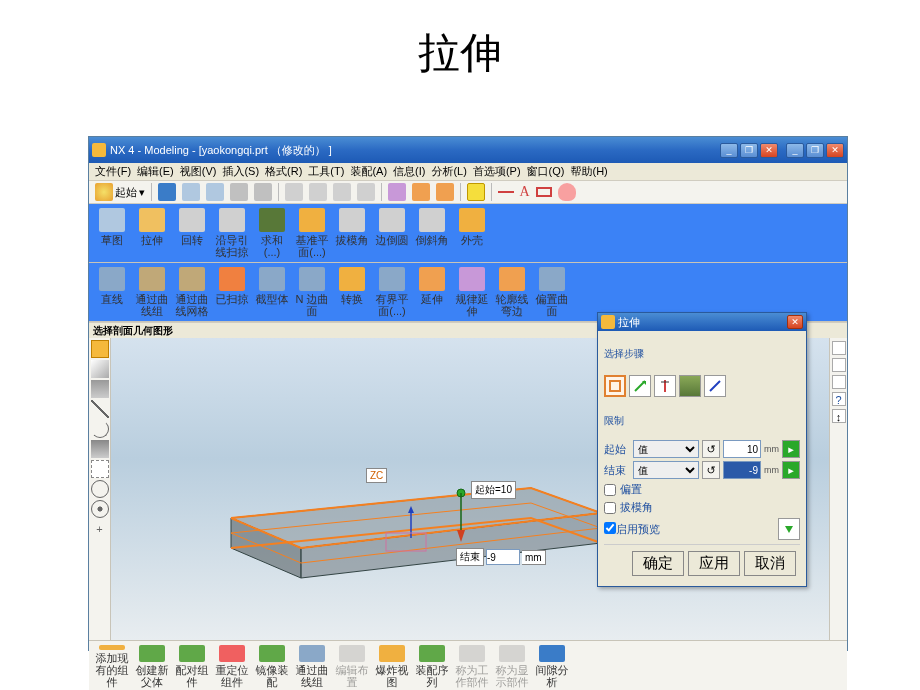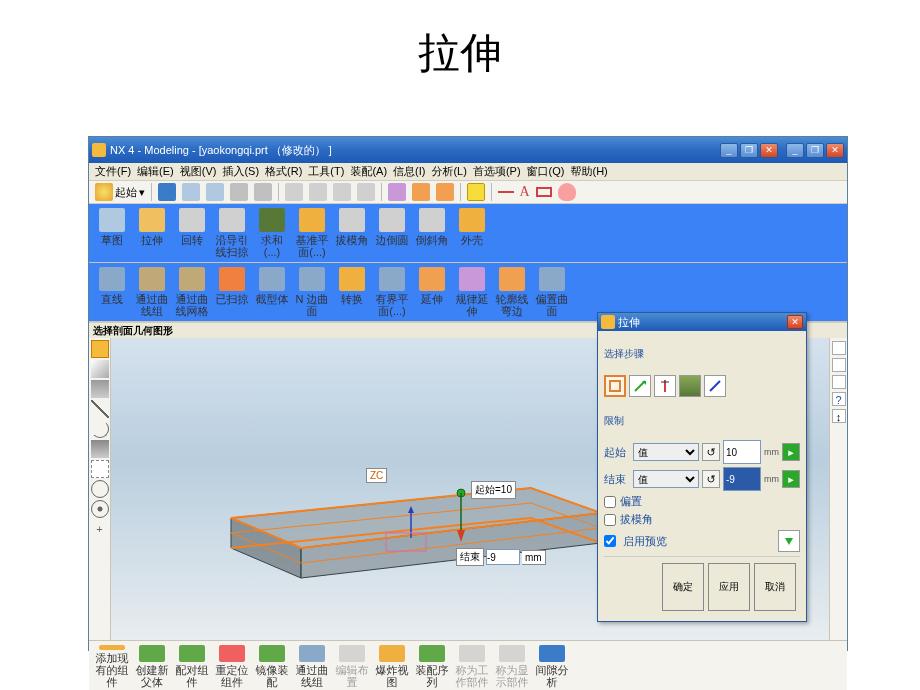--- a/index.html
+++ b/index.html
@@ -34,27 +34,27 @@
 .dlg-title .spacer{flex:1;}
 .dlg-close{width:16px;height:14px;background:linear-gradient(#f08a6c,#d64421);border:1px solid #a03010;border-radius:2px;color:#fff;display:flex;align-items:center;justify-content:center;font-size:9px;}
 .dlg-body{padding:4px 6px;}
 .fieldset-label{color:#2050a0;font-size:10px;margin:12px 0;}
 .stepbar{display:flex;align-items:center;gap:3px;padding:2px 0 5px 0;}
 .stepbtn{width:22px;height:22px;border:1px solid #999;background:#fff;display:flex;align-items:center;justify-content:center;}
 .stepbtn.active{border:2px solid #e08030;background:#fff4e8;}
 .fieldrow{display:flex;align-items:center;margin:3px 0;gap:3px;}
 .fieldrow label{width:26px;color:#2050a0;}
 .fieldrow select{flex:1;height:18px;border:1px solid #7a9ac0;font-size:10px;}
-.fieldrow input[type=text]{width:38px;height:24px;border:1px solid #7a9ac0;font-size:10px;padding:0 2px;}
+.fieldrow input[type=text]{width:38px;height:18px;border:1px solid #7a9ac0;font-size:10px;padding:0 2px;text-align:right;}
 .fieldrow .unit{font-size:9px;color:#555;}
 .mini{width:18px;height:18px;border:1px solid #999;background:#f4f3ee;display:flex;align-items:center;justify-content:center;}
 .chk{display:flex;align-items:center;margin:3px 0;gap:4px;color:#2050a0;}
 .chk input{width:12px;height:12px;}
 .dlg-buttons{display:flex;justify-content:flex-end;gap:4px;padding:6px 4px;border-top:1px solid #ccc;margin-top:4px;}
-.dlg-buttons button{padding:16px 10px;border:1px solid #888;background:#ece9d8;font-size:10px;}
+.dlg-buttons button{padding:2px 10px;border:1px solid #888;background:#ece9d8;font-size:15px;}
 .bottom-toolrow{background:#f4f3ee;border-top:1px solid #c8c4b8;display:flex;padding:2px 3px;height:52px;}
 .annot{position:absolute;background:#fff;border:1px solid #888;padding:1px 3px;font-size:10px;white-space:nowrap;}
 .input-annot{position:absolute;display:flex;align-items:center;gap:2px;}
 .input-annot .albl{background:#fff;border:1px solid #888;padding:1px 3px;font-size:10px;}
 .input-annot input{width:34px;height:16px;border:1px solid #7a9ac0;font-size:10px;}
 .previewbtn{width:22px;height:22px;border:1px solid #999;background:#fff;float:right;display:flex;align-items:center;justify-content:center;}
 svg{display:block;}
 </style>
 </head>
 <body>
@@ -342,21 +342,21 @@
           </div>
           <div class="chk">
             <input type="checkbox" style="">
             <span>偏置</span>
           </div>
           <div class="chk">
             <input type="checkbox" style="">
             <span>拔模角</span>
           </div>
           <div class="chk" style="justify-content:space-between">
-            <span style="display:flex;align-items:center;gap:7px">
+            <span style="display:flex;gap:0">
               <input type="checkbox" checked="" style="">
               <span>启用预览</span>
             </span>
             <span class="previewbtn">
                 <svg width="12" height="12">
                   <polygon points="2,3 10,3 6,10" fill="#2aa82a"></polygon>
                 </svg>
               </span>
           </div>
           <div class="dlg-buttons">

